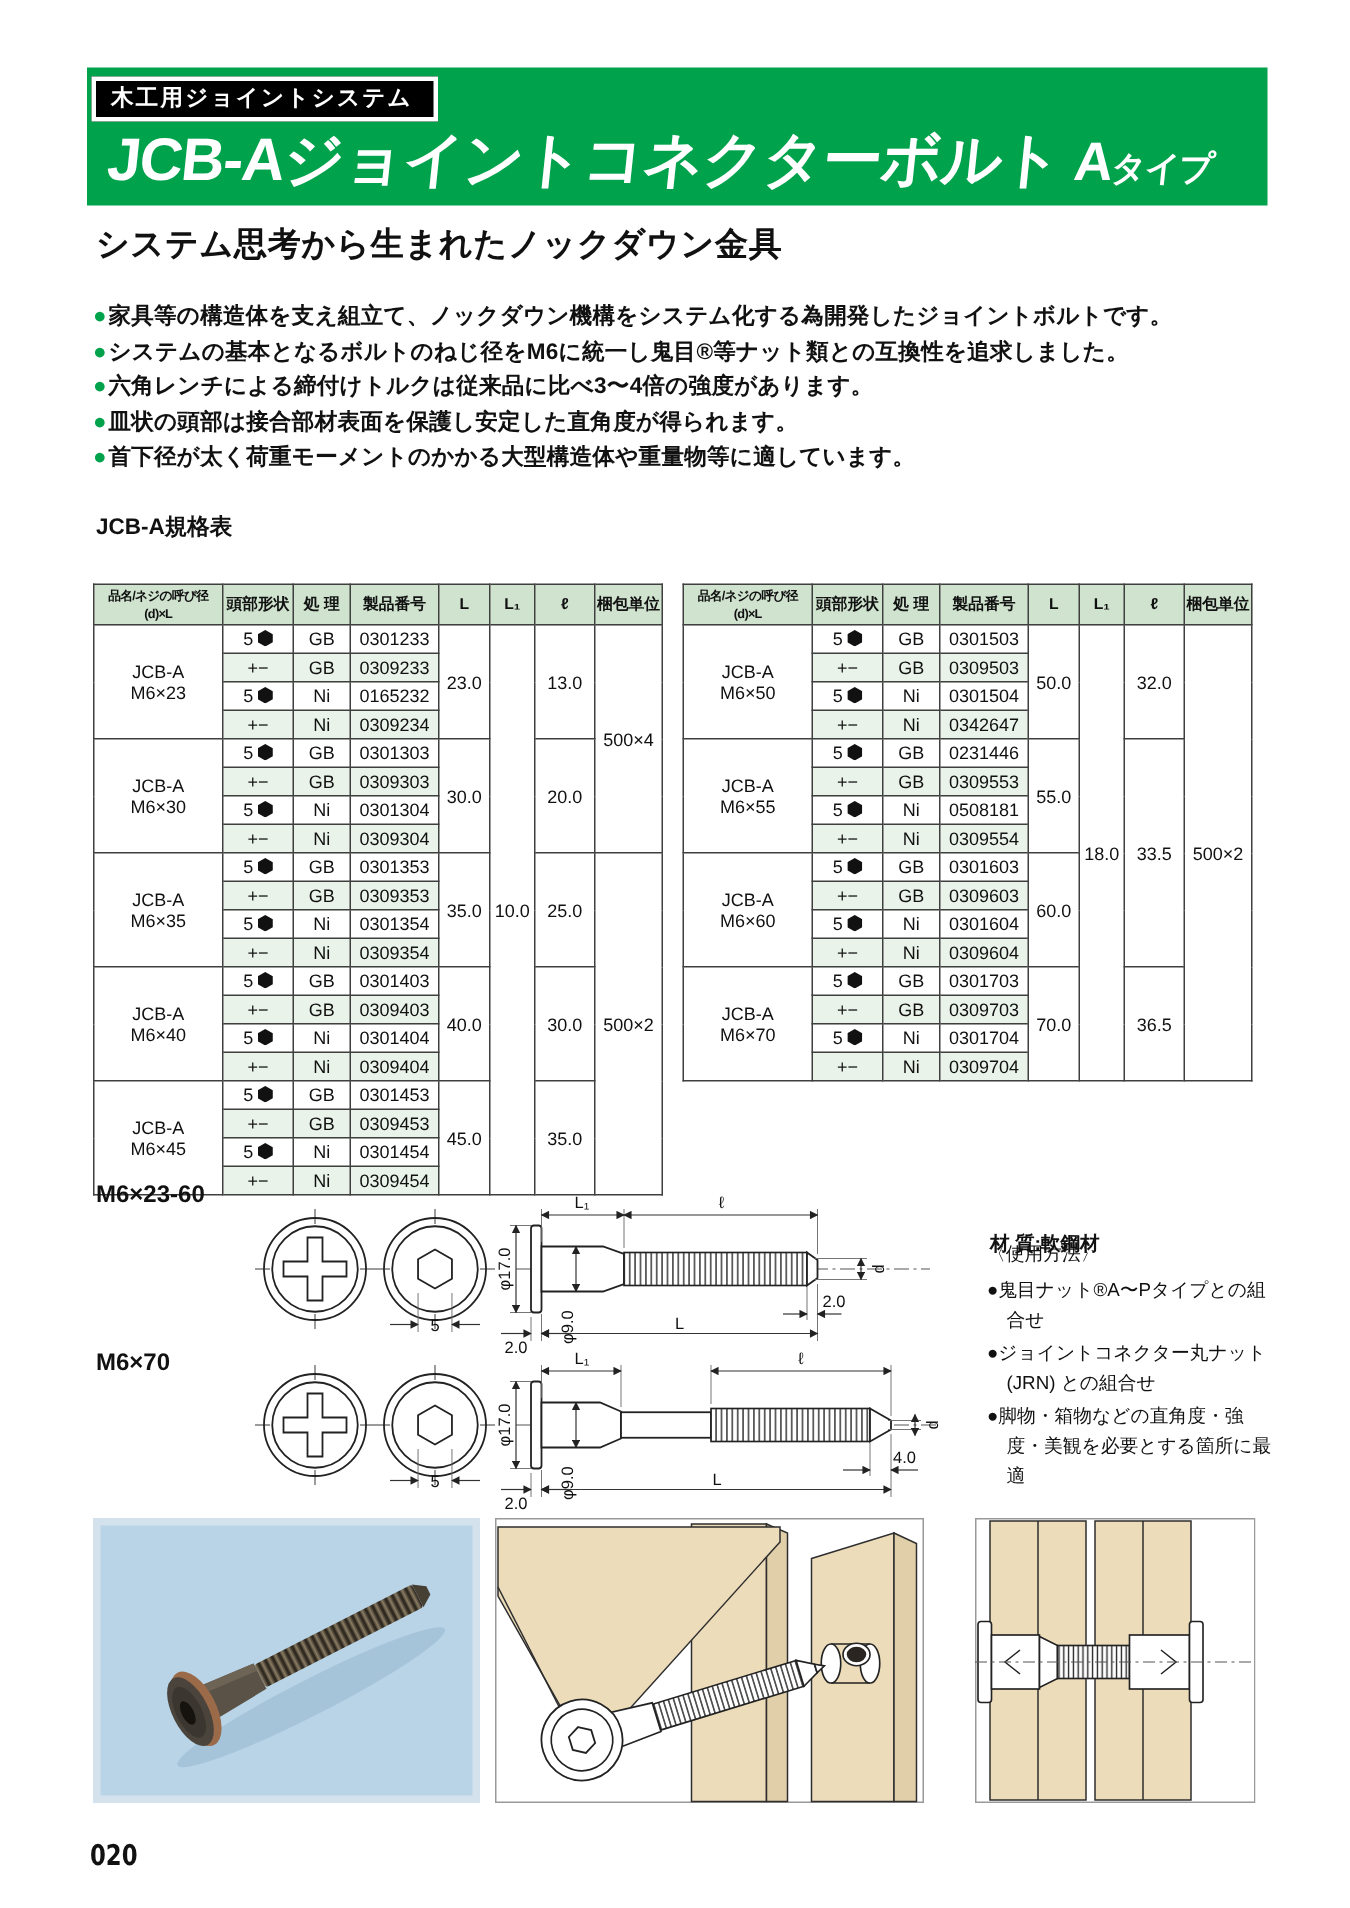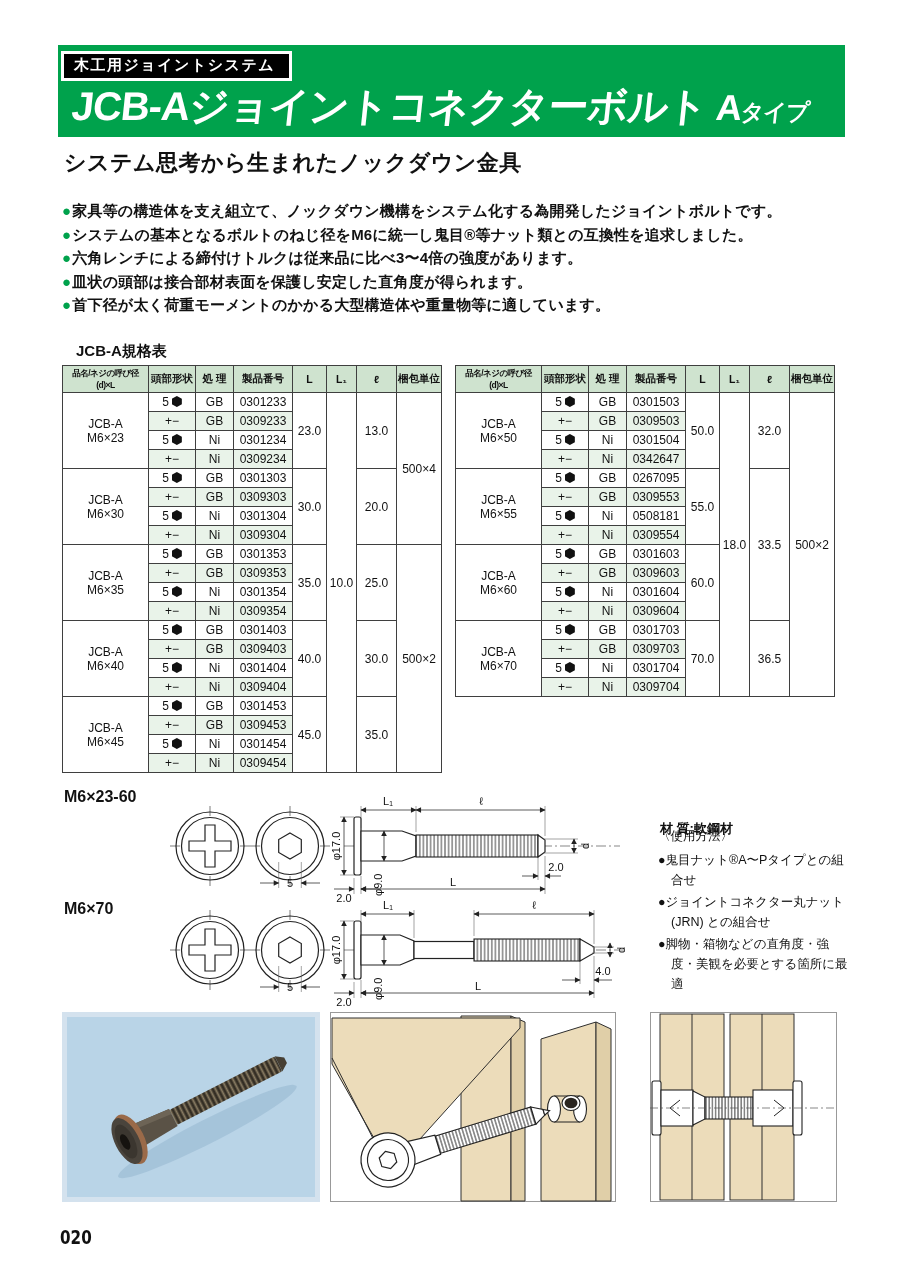--- a/index.html
+++ b/index.html
@@ -12,24 +12,24 @@
   .banner-title{position:absolute;left:14px;bottom:3px;color:#fff;font-weight:bold;font-size:40px;
     white-space:nowrap;transform:skewX(-6deg);letter-spacing:-1px;}
   .suffix-big{font-size:36px;margin-left:9px;}
   .suffix-small{font-size:23px;}
   
   .main-heading{left:64px;top:148px;font-size:22px;font-weight:bold;letter-spacing:.5px;}
   .bullets{left:50px;top:187px;width:784px;list-style:none;margin:12px;padding:0;}
   .bullets li{font-size:15px;font-weight:bold;line-height:23.5px;letter-spacing:.2px;}
   .dot{color:#00a24c;margin-right:1px;}
   
-  .spec-caption{left:76px;top:342px;font-size:15px;font-weight:bold;}
+  .spec-caption{left:64px;top:342px;font-size:15px;font-weight:bold;}
   #table-left{left:62px;top:365px;}
   #table-right{left:455px;top:365px;}
-  table.spec{border-collapse:collapse;table-layout:fixed;}
+  table.spec{border-collapse:collapse;table-layout:fixed;margin-top:24px;}
   .spec th,.spec td{border:1px solid #3f3f3f;text-align:center;padding:0;}
   .spec th{background:#cfe3cf;height:26px;font-size:10.5px;font-weight:bold;}
   .spec th.h-name{font-size:8.5px;letter-spacing:-.5px;}
   .spec td{height:18px;font-size:12px;background:transparent;}
   .spec tbody tr.stripe{background:#e9f3e9;}
   .spec td.name-cell div{line-height:14px;font-size:12px;}
   .hexagon{display:inline-block;width:10px;height:11px;background:#111;margin-left:3px;vertical-align:-1px;
     clip-path:polygon(50% 0,100% 26%,100% 74%,50% 100%,0 74%,0 26%);}
   
   .dwg-label{left:64px;font-size:16px;font-weight:bold;}
@@ -111,21 +111,21 @@
           <td rowspan="8">500×4</td>
         </tr>
         <tr class="stripe">
           <td>+−</td>
           <td>GB</td>
           <td>0309233</td>
         </tr>
         <tr>
           <td>5<span class="hexagon"></span></td>
           <td>Ni</td>
-          <td>0301234</td>
+          <td>0165232</td>
         </tr>
         <tr class="stripe">
           <td>+−</td>
           <td>Ni</td>
           <td>0309234</td>
         </tr>
         <tr>
           <td class="name-cell" rowspan="4">
             <div>JCB-A</div>
             <div>M6×30</div>
@@ -286,21 +286,21 @@
           <td>Ni</td>
           <td>0342647</td>
         </tr>
         <tr>
           <td class="name-cell" rowspan="4">
             <div>JCB-A</div>
             <div>M6×55</div>
           </td>
           <td>5<span class="hexagon"></span></td>
           <td>GB</td>
-          <td>0267095</td>
+          <td>0231446</td>
           <td rowspan="4">55.0</td>
           <td rowspan="8">33.5</td>
         </tr>
         <tr class="stripe">
           <td>+−</td>
           <td>GB</td>
           <td>0309553</td>
         </tr>
         <tr>
           <td>5<span class="hexagon"></span></td>

